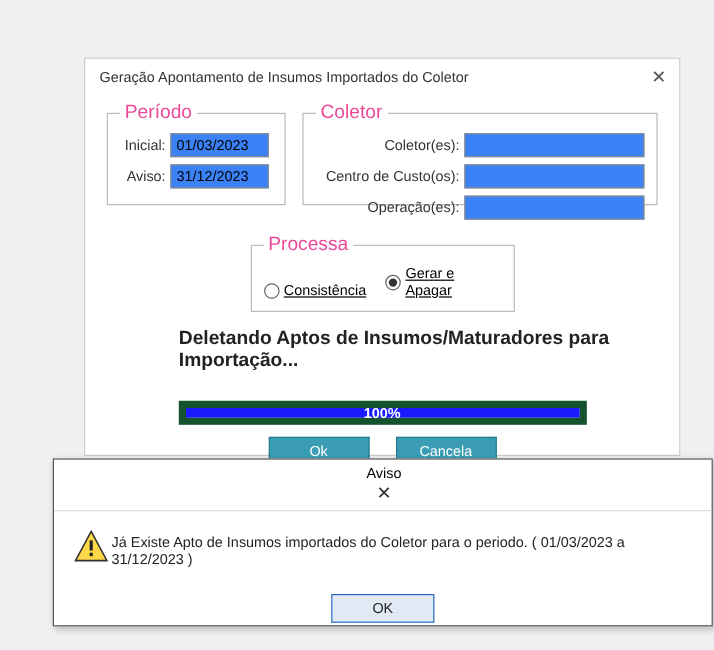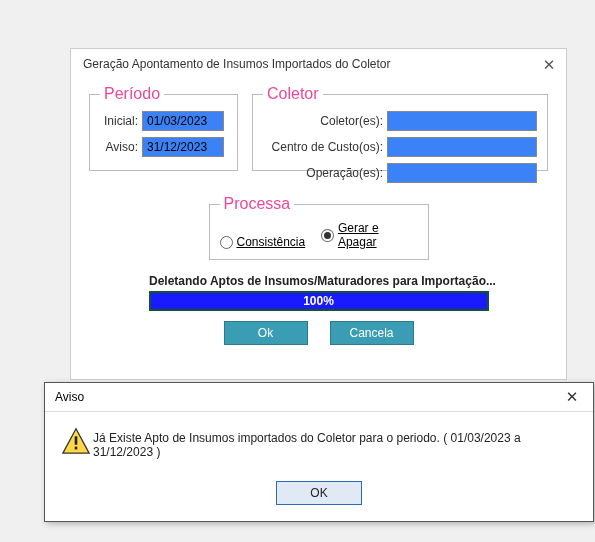--- a/index.html
+++ b/index.html
@@ -123,30 +123,30 @@
   }
   .radio-inner {
     width: 7px;
     height: 7px;
     border-radius: 50%;
     background: #333;
   }
   .status-text {
     margin-top: 14px;
     font-weight: bold;
-    font-size: 12px;
+    font-size: 16px;
     color: #222;
     padding-left: 60px;
   }
   .progress-outer {
-    margin: 3px auto 0;
+    margin: 24px auto 0;
     width: 340px;
     height: 20px;
     background: #ddd;
-    border: 2px solid #14532d;
+    border: 6px solid #14532d;
     position: relative;
   }
   .progress-fill {
     position: absolute;
     inset: 0;
     background: #1a1aff;
   }
   .progress-label {
     position: absolute;
     inset: 0;
@@ -186,20 +186,21 @@
     border: 1px solid #555;
     box-shadow: 2px 2px 6px rgba(0,0,0,0.25);
   }
   .aviso-titlebar {
     display: flex;
     align-items: center;
     justify-content: space-between;
     padding: 4px 8px 4px 10px;
     border-bottom: 1px solid #ddd;
     font-size: 12px;
+    flex-direction: column;
   }
   .aviso-titlebar .close {
     width: 26px;
     height: 20px;
     display: flex;
     align-items: center;
     justify-content: center;
     font-size: 15px;
     color: #333;
     cursor: pointer;

